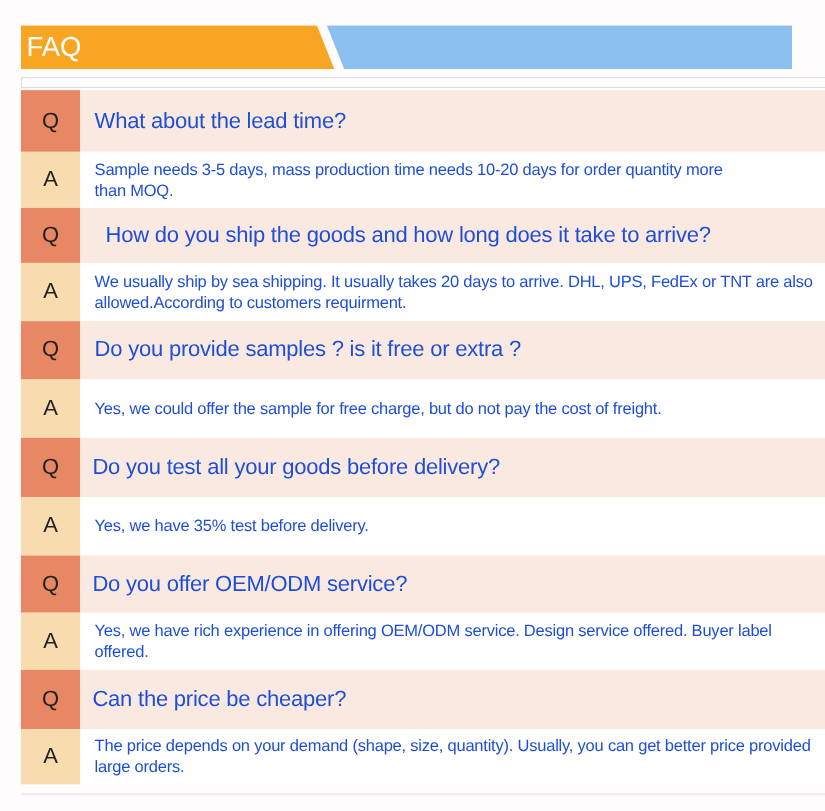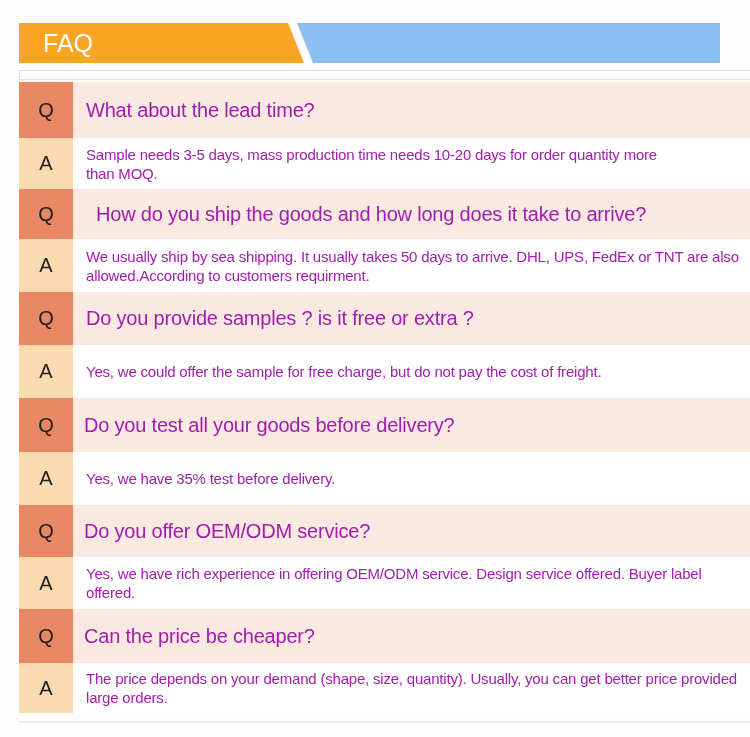--- a/index.html
+++ b/index.html
@@ -12,33 +12,33 @@
       position: absolute; left: 0; top: 0; height: 40px; width: 285px;
       background: #f9a524;
       clip-path: polygon(0 0, 269px 0, 285px 40px, 0 40px);
     }
     .header-blue {
       position: absolute; left: 278px; top: 0; height: 40px; width: 423px;
       background: #8bbfef;
       clip-path: polygon(0 0, 423px 0, 423px 40px, 16px 40px);
     }
     .header-title {
-      position: absolute; left: 24px; top: 5px; color: #ffffff; font-size: 25px; line-height: 30px;
+      position: absolute; left: 5px; top: 5px; color: #ffffff; font-size: 25px; line-height: 30px;
     }
     .divider-box {
       position: absolute; left: 19px; top: 70px; width: 731px; height: 10px;
       border: 1px solid #dedede; border-right: none; box-sizing: border-box; background: #fff;
     }
     .faq-table { position: absolute; left: 19px; top: 82px; width: 731px; }
     .row { display: flex; width: 731px; }
     .row .tag {
       width: 54px; flex: none; display: flex; align-items: center; justify-content: center;
       font-size: 20px; color: #222;
     }
-    .row .text { flex: 1; display: flex; align-items: center; padding-left: 13px; color: #a21caf; }
+    .row .text { flex: 1; display: flex; align-items: center; padding-left: 13px; color: #1d4ed8; }
     .row.q .tag { background: #e88763; }
     .row.q .text { background: #fae9e1; font-size: 20px; letter-spacing: -0.2px; }
     .row.a .tag { background: #f9dbb0; }
     .row.a .text { background: #ffffff; font-size: 15px; line-height: 19px; letter-spacing: -0.2px; padding-right: 8px; }
     .bottom-line {
       position: absolute; left: 19px; top: 721px; width: 731px; height: 2px; background: #ececec;
     }
   </style>
 </head>
 <body>
@@ -61,21 +61,21 @@
     <div class="tag">A</div>
     <div class="text" style="padding-right:70px">Sample needs 3-5 days, mass production time needs 10-20 days for order quantity more than MOQ.</div>
   </div>
 
   <div class="row q" style="height:50px">
     <div class="tag">Q</div>
     <div class="text" style="padding-left:23px">How do you ship the goods and how long does it take to arrive?</div>
   </div>
   <div class="row a" style="height:53px">
     <div class="tag">A</div>
-    <div class="text" style="padding-right:2px">We usually ship by sea shipping. It usually takes 50 days to arrive. DHL, UPS, FedEx or TNT are also allowed.According to customers requirment.</div>
+    <div class="text" style="padding-right:2px">We usually ship by sea shipping. It usually takes 20 days to arrive. DHL, UPS, FedEx or TNT are also allowed.According to customers requirment.</div>
   </div>
 
   <div class="row q" style="height:53px">
     <div class="tag">Q</div>
     <div class="text" style="">Do you provide samples ? is it free or extra ?</div>
   </div>
   <div class="row a" style="height:53px">
     <div class="tag">A</div>
     <div class="text">Yes, we could offer the sample for free charge, but do not pay the cost of freight.</div>
   </div>

